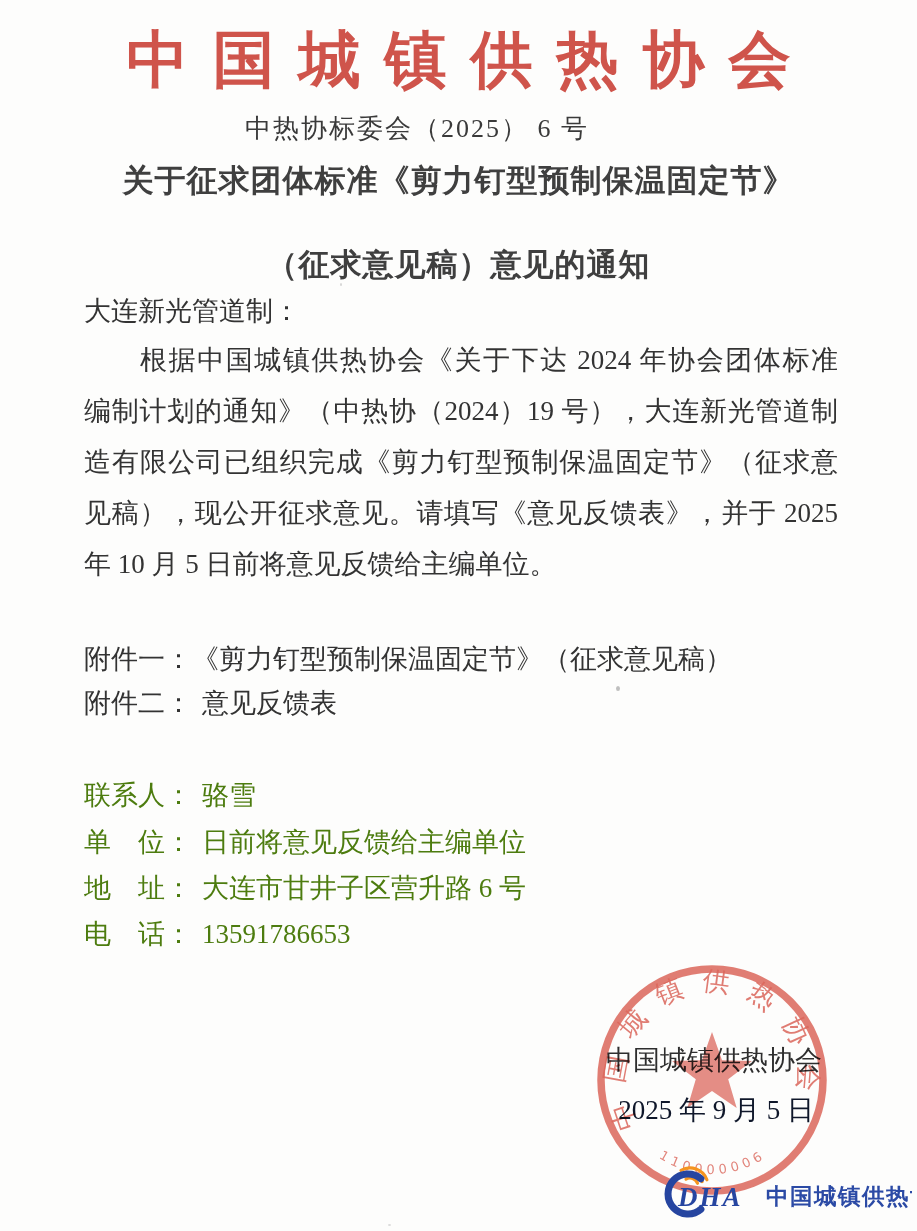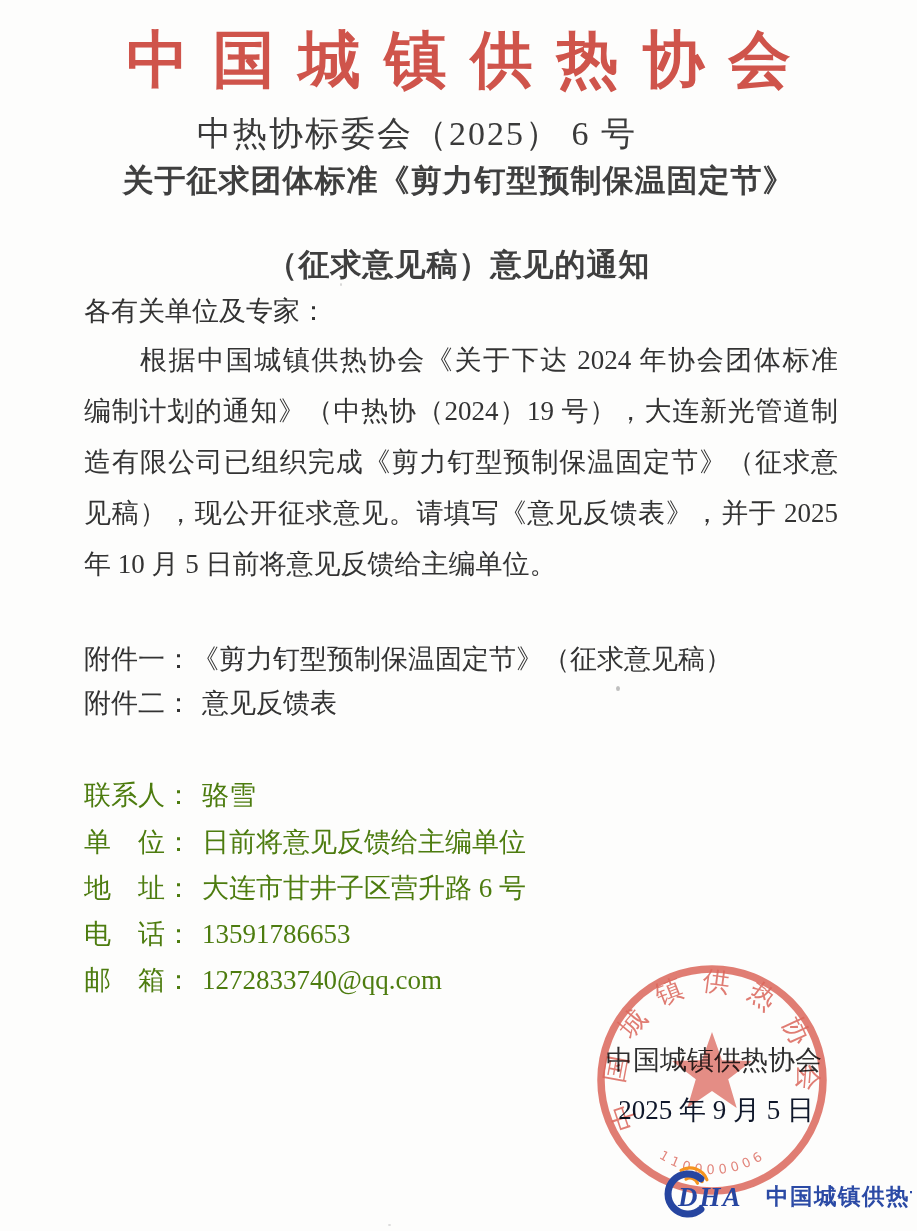--- a/index.html
+++ b/index.html
@@ -10,21 +10,21 @@
     color:#333;
   }
   
   .org-name{
     position:absolute;top:18px;left:0;width:917px;text-align:center;
     font-size:62px;font-weight:bold;color:#cf544b;
     letter-spacing:24px;text-indent:24px;white-space:nowrap;
   }
   .doc-number{
     position:absolute;top:111px;left:0;width:834px;text-align:center;
-    font-size:34px;color:#3a3a3a;letter-spacing:2px;
+    font-size:26px;color:#3a3a3a;letter-spacing:2px;
   }
   .title-line{
     position:absolute;left:0;width:917px;text-align:center;
     font-size:31px;font-weight:bold;color:#3f3f3f;letter-spacing:1px;
     white-space:nowrap;
   }
   .title-1{top:160px;}
   .title-2{top:244px;}
   
   .salutation{
@@ -88,21 +88,21 @@
 
 <div class="page">
 
   <div class="org-name">中国城镇供热协会</div>
 
   <div class="doc-number">中热协标委会（2025） 6 号</div>
 
   <div class="title-line title-1">关于征求团体标准《剪力钉型预制保温固定节》</div>
   <div class="title-line title-2">（征求意见稿）意见的通知</div>
 
-  <div class="salutation">各有关单位及专家：</div>
+  <div class="salutation">大连新光管道制：</div>
 
   <div class="para-line fill indent pl-0">根据中国城镇供热协会《关于下达 2024 年协会团体标准</div>
   <div class="para-line fill pl-1">编制计划的通知》（中热协（2024）19 号），大连新光管道制</div>
   <div class="para-line fill pl-2">造有限公司已组织完成《剪力钉型预制保温固定节》（征求意</div>
   <div class="para-line fill pl-3">见稿），现公开征求意见。请填写《意见反馈表》，并于 2025</div>
   <div class="para-line pl-4">年 10 月 5 日前将意见反馈给主编单位。</div>
 
   <div class="attach-line attach-1">
     <span>附件一：</span><span>《剪力钉型预制保温固定节》（征求意见稿）</span>
   </div>
@@ -114,23 +114,20 @@
     <span>联系人：</span><span class="c-value">骆雪</span>
   </div>
   <div class="contact-row cr-1">
     <span>单　位：</span><span class="c-value">日前将意见反馈给主编单位</span>
   </div>
   <div class="contact-row cr-2">
     <span>地　址：</span><span class="c-value">大连市甘井子区营升路 6 号</span>
   </div>
   <div class="contact-row cr-3">
     <span>电　话：</span><span class="c-value">13591786653</span>
-  </div>
-  <div class="contact-row cr-4">
-    <span>邮　箱：</span><span class="c-value">1272833740@qq.com</span>
   </div>
 
   <div class="sig-org">中国城镇供热协会</div>
   <div class="sig-date">2025 年 9 月 5 日</div>
 
   <svg class="seal" viewBox="0 0 238 238" width="238" height="238">
     <defs>
       <path id="sealRingArc" d="M 46.7,165.9 A 87,87 0 1 1 189.3,165.9" fill="none"></path>
       <path id="sealSerialArc" d="M 62.9,194.6 A 96,96 0 0 0 173.1,194.6" fill="none"></path>
     </defs>

